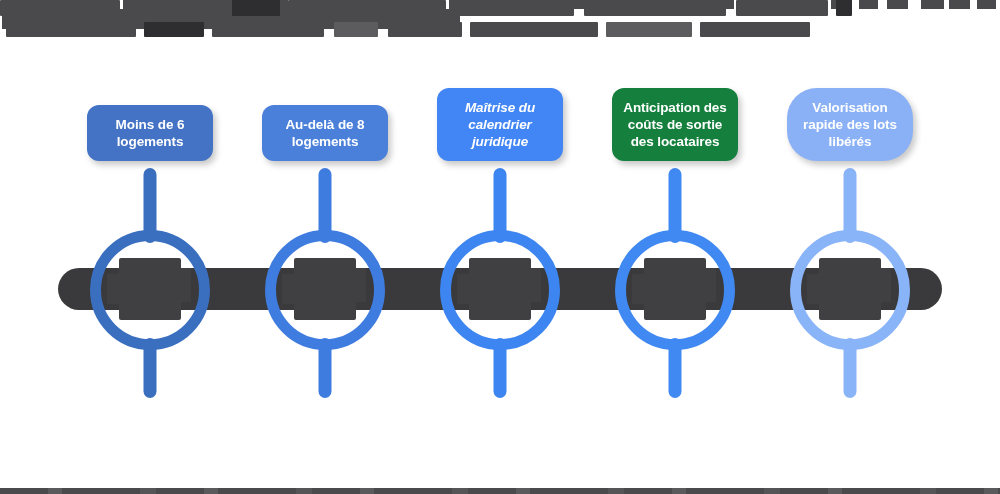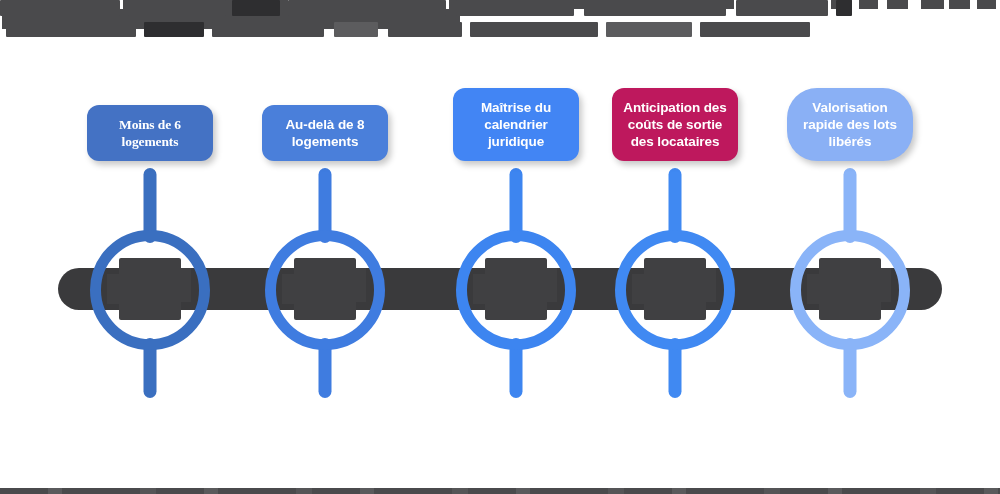--- a/index.html
+++ b/index.html
@@ -191,54 +191,54 @@
 </head>
 <body>
 
 <div id="canvas">
 
   <div id="title-redaction"></div>
 
   <div id="timeline-bar"></div>
 
   <div id="nodes-layer">
-      <div class="node" style="left: 50px; font-family: Liberation Serif, serif;">
+      <div class="node" style="left: 50px;">
         <div class="stem stem-bottom" style="background: rgb(58, 111, 192);"></div>
         <div class="stem stem-top" style="background: rgb(58, 111, 192);"></div>
         <div class="label-box two-line" style="background: rgb(68, 114, 196);">
           <span>Moins de 6 logements</span>
         </div>
         <div class="ring-inner"></div>
         <div class="icon-redaction" style="background: rgb(64, 64, 66);"></div>
         <div class="ring" style="border-color: rgb(58, 111, 192);"></div>
       </div>
       <div class="node" style="left: 225px;">
         <div class="stem stem-bottom" style="background: rgb(63, 124, 224);"></div>
         <div class="stem stem-top" style="background: rgb(63, 124, 224);"></div>
         <div class="label-box two-line" style="background: rgb(74, 127, 218);">
           <span>Au-delà de 8 logements</span>
         </div>
         <div class="ring-inner"></div>
         <div class="icon-redaction" style="background: rgb(64, 64, 66);"></div>
         <div class="ring" style="border-color: rgb(63, 124, 224);"></div>
       </div>
-      <div class="node" style="left: 416px;">
+      <div class="node" style="left: 400px; font-style: italic;">
         <div class="stem stem-bottom" style="background: rgb(61, 133, 240);"></div>
         <div class="stem stem-top" style="background: rgb(61, 133, 240);"></div>
         <div class="label-box three-line" style="background: rgb(66, 133, 244);">
           <span>Maîtrise du calendrier juridique</span>
         </div>
         <div class="ring-inner"></div>
         <div class="icon-redaction" style="background: rgb(64, 64, 66);"></div>
         <div class="ring" style="border-color: rgb(61, 133, 240);"></div>
       </div>
       <div class="node" style="left: 575px;">
         <div class="stem stem-bottom" style="background: rgb(64, 137, 242);"></div>
         <div class="stem stem-top" style="background: rgb(64, 137, 242);"></div>
-        <div class="label-box three-line" style="background: #be185d;">
+        <div class="label-box three-line" style="background: #15803d;">
           <span>Anticipation des coûts de sortie des locataires</span>
         </div>
         <div class="ring-inner"></div>
         <div class="icon-redaction" style="background: rgb(64, 64, 66);"></div>
         <div class="ring" style="border-color: rgb(64, 137, 242);"></div>
       </div>
       <div class="node" style="left: 750px;">
         <div class="stem stem-bottom" style="background: rgb(138, 180, 248);"></div>
         <div class="stem stem-top" style="background: rgb(138, 180, 248);"></div>
         <div class="label-box three-line" style="background: rgb(138, 176, 245); border-radius: 30px;">

